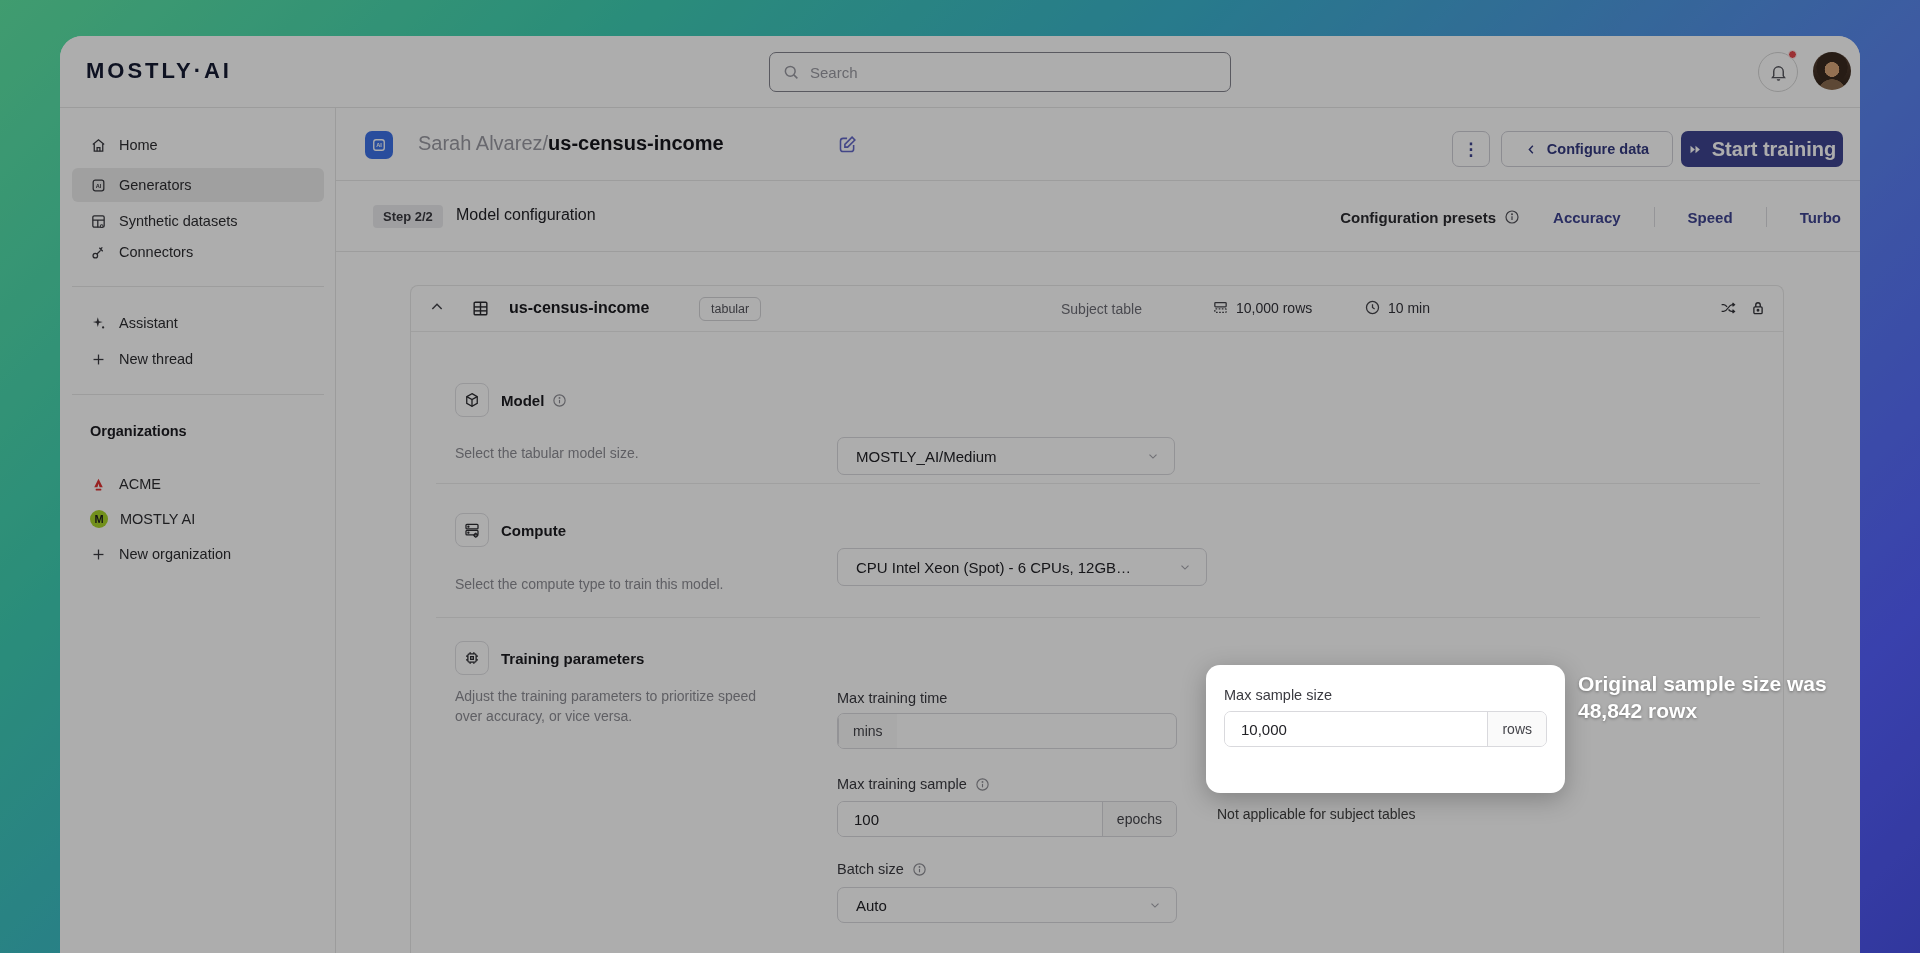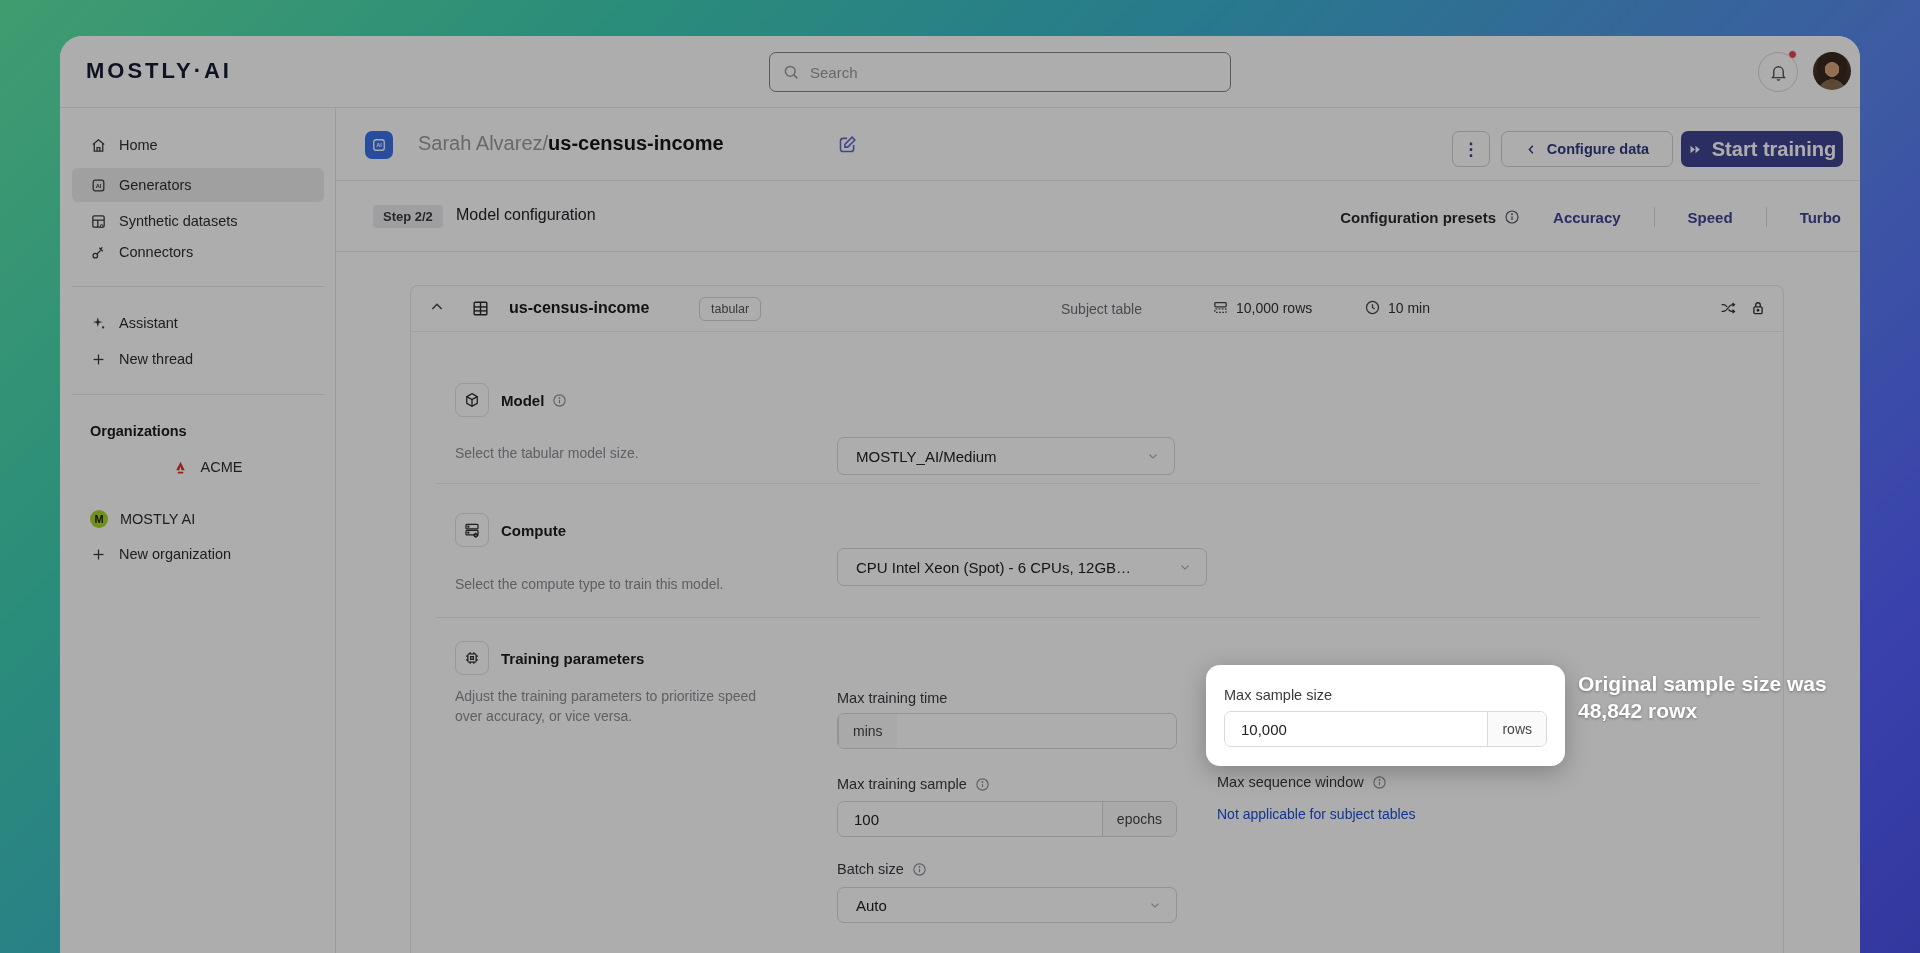--- a/index.html
+++ b/index.html
@@ -129,31 +129,31 @@
     border:none; outline:none; font-size:15px; color:#222227; padding:0 16px; flex:1 1 auto; min-width:0;
     font-family:"Liberation Sans",sans-serif; background:#fff;
   }
   .fld-suffix {
     flex:0 0 auto; display:flex; align-items:center; justify-content:center;
     border-left:1px solid #d9d9dd; background:#fafafa; font-size:14px; color:#44444a; padding:0 14px;
   }
   
   .dim-overlay { position:absolute; left:0; top:0; width:1920px; height:953px; background:rgba(0,0,0,0.32); z-index:100; }
   .spotlight-panel {
-    position:absolute; left:1206px; top:665px; width:359px; height:101px; background:#fff;
+    position:absolute; left:1206px; top:665px; width:359px; height:128px; background:#fff;
     border-radius:14px; z-index:110; box-shadow:0 6px 24px rgba(0,0,0,0.25);
   }
   .spot-label { position:absolute; left:18px; top:22px; font-size:14.5px; color:#3a3a40; }
   .spot-group { position:absolute; left:18px; top:46px; width:323px; height:36px; display:flex; border:1px solid #d9d9dd; border-radius:7px; overflow:hidden; background:#fff; }
   .spot-group input {
     border:none; outline:none; font-size:15px; color:#222227; padding:0 16px; flex:1 1 auto; min-width:0;
     font-family:"Liberation Sans",sans-serif;
   }
   .tour-tip { position:absolute; left:1578px; top:670px; z-index:110; color:#ffffff; font-size:21px; font-weight:bold; line-height:1.3; text-shadow:0 1px 3px rgba(0,0,0,0.35); white-space:nowrap; }
-  .muted-note { position:absolute; font-size:14px; color:#1d4ed8; }
+  .muted-note { position:absolute; font-size:14px; color:#404040; }
   svg { display:block; }
 </style>
 </head>
 <body>
 
 <div class="window">
 
   <div class="topbar">
     <div class="logo">MOSTLY·AI</div>
 
@@ -241,21 +241,21 @@
             <line x1="5" y1="12" x2="19" y2="12"></line>
           </svg>
       </span>
       <span>New thread</span>
     </div>
 
     <div class="side-divider" style="top:286px;"></div>
 
     <div class="side-heading" style="top:315px;">Organizations</div>
 
-    <div class="nav-item" style="top:342px;justify-content:center;">
+    <div class="nav-item" style="top:359px;">
       <span class="org-badge-acme">
         <svg width="17" height="17" viewBox="0 0 24 24">
             <path d="M12 4l6 12h-4.5L12 10.5 10.5 16H6z" fill="#e03131"></path>
             <rect x="8" y="18" width="8" height="2.4" rx="0.6" fill="#e03131"></rect>
           </svg>
       </span>
       <span>ACME</span>
     </div>
     <div class="nav-item" style="top:394px;">
       <span class="org-badge-mostly">M</span>

